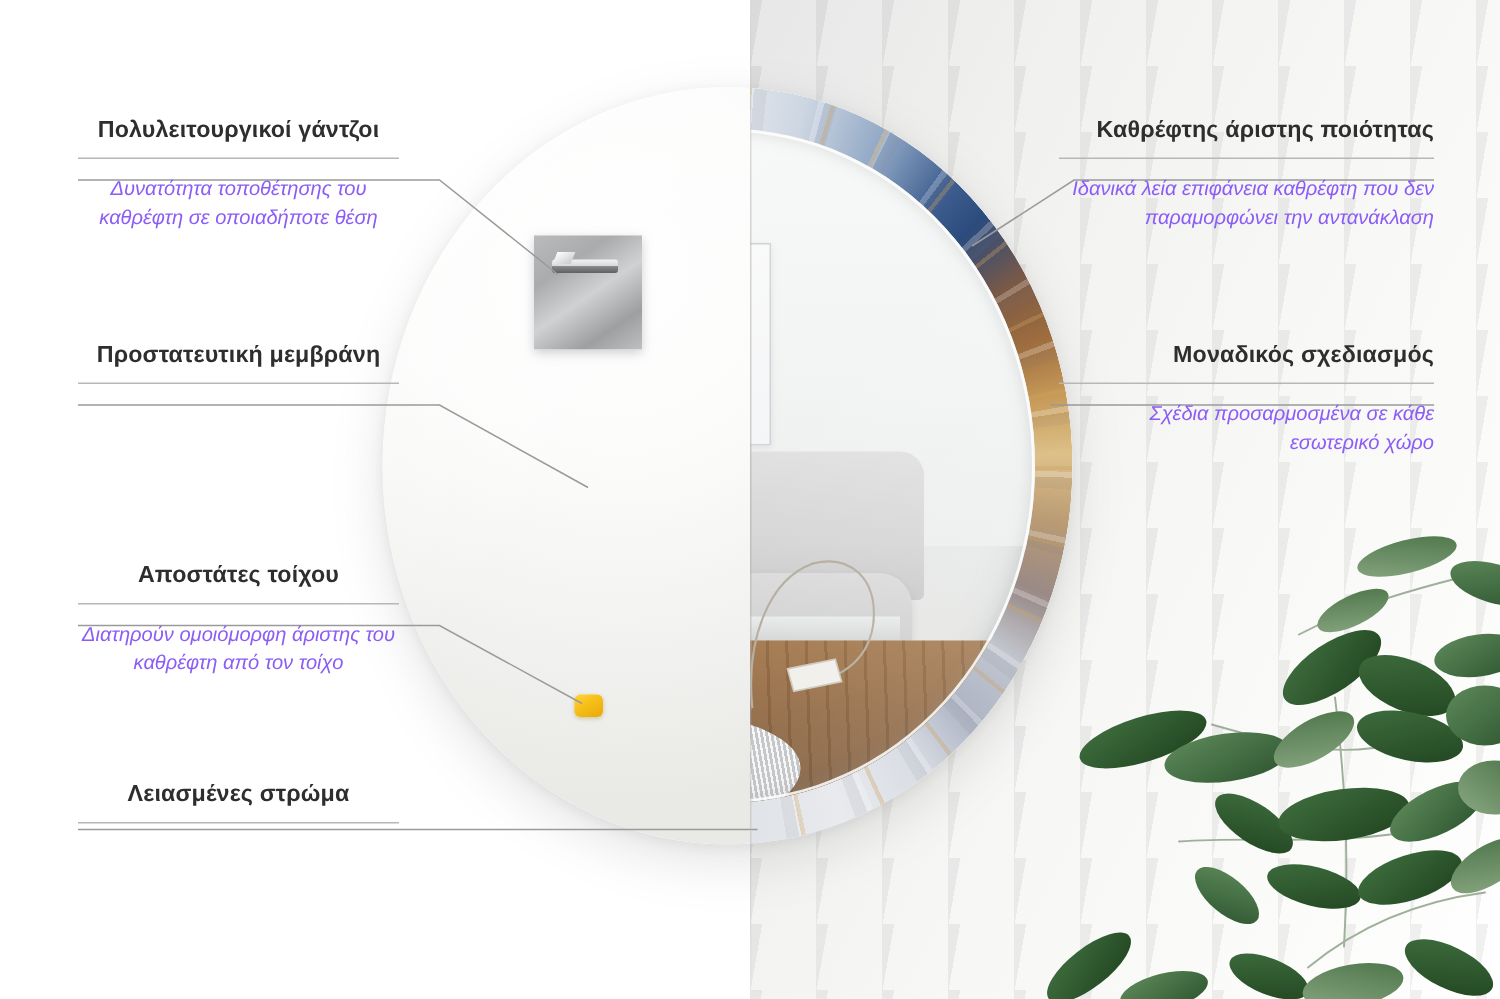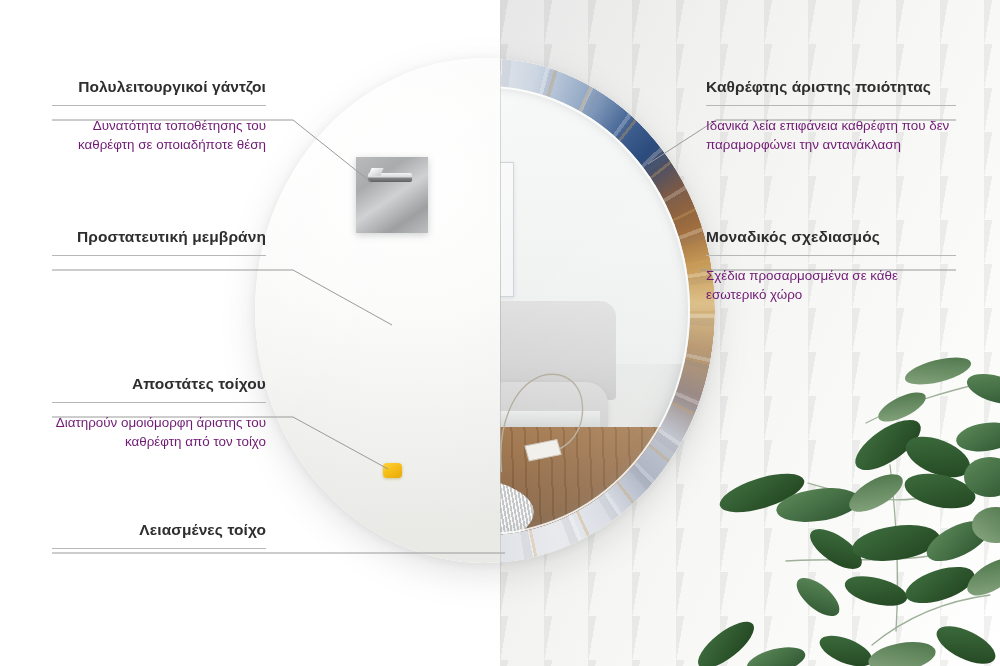--- a/index.html
+++ b/index.html
@@ -190,24 +190,24 @@
   
   .callout { position:absolute; z-index:8; }
   .callout .c-title {
     font-size:15.5px; font-weight:700; color:#2e2e2e; letter-spacing:.1px;
     white-space:nowrap;
   }
   .callout .c-rule {
     height:1px; background:#b7b7b7; margin:9px 0 10px 0;
   }
   .callout .c-desc {
-    font-size:13.4px; line-height:1.45; color:#701a75; font-weight:400;
-  }
-  .callout.left { text-align:right; }
-  .callout.right { text-align:left; }
+    font-size:13.4px; line-height:1.45; color:#8b5cf6; font-weight:400;font-style:italic;
+  }
+  .callout.left { text-align:center; }
+  .callout.right { text-align:right; }
 
   #c1 { left:52px; top:78px;  width:214px; }
   #c2 { left:52px; top:228px; width:214px; }
   #c3 { left:52px; top:375px; width:214px; }
   #c4 { left:52px; top:521px; width:214px; }
   #c5 { left:706px; top:78px;  width:250px; }
   #c6 { left:706px; top:228px; width:250px; }
 
   
   .plant { position:absolute; left:690px; top:345px; width:320px; height:330px; z-index:9; }
@@ -302,21 +302,21 @@
     <div class="c-rule"></div>
   </div>
 
   <div class="callout left" id="c3">
     <div class="c-title">Αποστάτες τοίχου</div>
     <div class="c-rule"></div>
     <div class="c-desc">Διατηρούν ομοιόμορφη άριστης του καθρέφτη από τον τοίχο</div>
   </div>
 
   <div class="callout left" id="c4">
-    <div class="c-title">Λειασμένες τοίχο</div>
+    <div class="c-title">Λειασμένες στρώμα</div>
     <div class="c-rule"></div>
   </div>
 
   <div class="callout right" id="c5">
     <div class="c-title">Καθρέφτης άριστης ποιότητας</div>
     <div class="c-rule"></div>
     <div class="c-desc">Ιδανικά λεία επιφάνεια καθρέφτη που δεν παραμορφώνει την αντανάκλαση</div>
   </div>
 
   <div class="callout right" id="c6">

